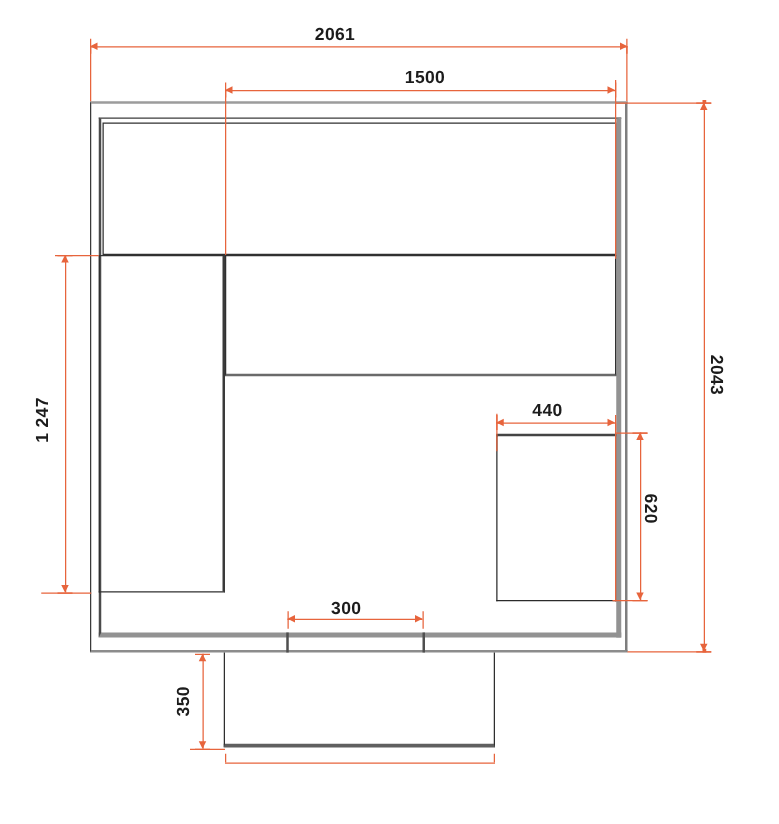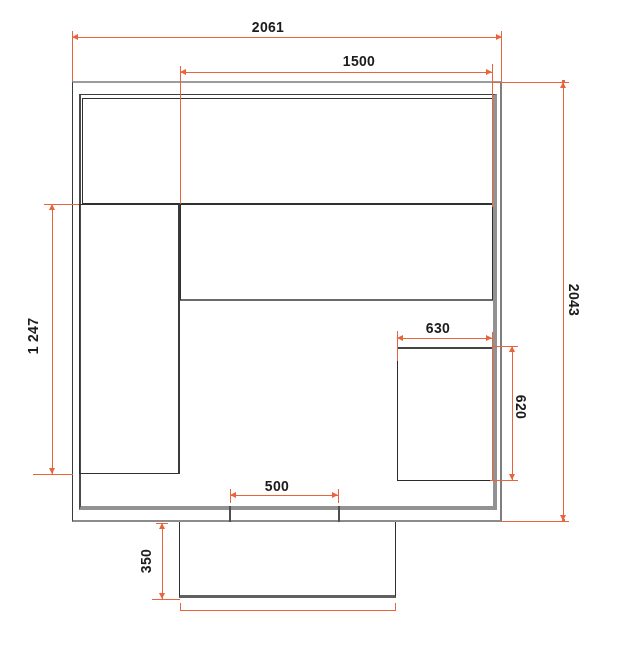--- a/index.html
+++ b/index.html
@@ -71,21 +71,21 @@
   </div>
 
   <div>
     <div class="vl" style="left:180px;top:72px;height:132px;"></div>
     <div class="vl" style="left:492px;top:64px;height:143px;"></div>
     <div class="hl" style="left:180px;top:72px;width:312px;"></div>
     <div class="tkv" style="left:180px;top:66px;"></div>
     <div class="tkv" style="left:492px;top:66px;"></div>
     <div class="ar l" style="left:180px;top:69px;"></div>
     <div class="ar r" style="left:486px;top:69px;"></div>
-    <div class="lbl" style="left:340px;top:61px;margin-left:19px;">1500</div>
+    <div class="lbl" style="left:340px;top:61px;">1500</div>
   </div>
 
   <div>
     <div class="hl" style="left:492px;top:82px;width:77px;"></div>
     <div class="hl" style="left:502px;top:521px;width:67px;"></div>
     <div class="vl" style="left:563px;top:82px;height:439px;"></div>
     <div class="tkh" style="left:557px;top:82px;"></div>
     <div class="tkh" style="left:557px;top:521px;"></div>
     <div class="dot" style="left:562px;top:80px;"></div>
     <div class="dot" style="left:562px;top:519px;"></div>
@@ -106,41 +106,41 @@
   </div>
 
   <div>
     <div class="vl" style="left:397px;top:331px;height:30px;"></div>
     <div class="vl" style="left:492px;top:338px;height:143px;"></div>
     <div class="hl" style="left:397px;top:338px;width:95px;"></div>
     <div class="tkv" style="left:397px;top:332px;"></div>
     <div class="tkv" style="left:492px;top:332px;"></div>
     <div class="ar l" style="left:397px;top:335px;"></div>
     <div class="ar r" style="left:486px;top:335px;"></div>
-    <div class="lbl" style="left:438px;top:328px;">630</div>
+    <div class="lbl" style="left:438px;top:328px;">440</div>
   </div>
 
   <div>
     <div class="hl" style="left:492px;top:346px;width:26px;"></div>
     <div class="hl" style="left:490px;top:480px;width:28px;"></div>
     <div class="vl" style="left:512px;top:346px;height:134px;"></div>
     <div class="tkh" style="left:506px;top:346px;"></div>
     <div class="tkh" style="left:506px;top:480px;"></div>
     <div class="ar u" style="left:509px;top:346px;"></div>
     <div class="ar d" style="left:509px;top:474px;"></div>
     <div class="lbl r90" style="left:521px;top:407px;">620</div>
   </div>
 
   <div>
     <div class="tkv" style="left:230px;top:489px;height:14px;"></div>
     <div class="tkv" style="left:338px;top:489px;height:14px;"></div>
     <div class="hl" style="left:230px;top:495px;width:108px;"></div>
     <div class="ar l" style="left:230px;top:492px;"></div>
     <div class="ar r" style="left:332px;top:492px;"></div>
-    <div class="lbl" style="left:277px;top:486px;">500</div>
+    <div class="lbl" style="left:277px;top:486px;">300</div>
   </div>
 
   <div>
     <div class="hl" style="left:152px;top:599px;width:28px;"></div>
     <div class="vl" style="left:162px;top:523px;height:76px;"></div>
     <div class="tkh" style="left:156px;top:523px;"></div>
     <div class="tkh" style="left:156px;top:599px;"></div>
     <div class="ar u" style="left:159px;top:523px;"></div>
     <div class="ar d" style="left:159px;top:593px;"></div>
     <div class="lbl r270" style="left:146px;top:561px;">350</div>

